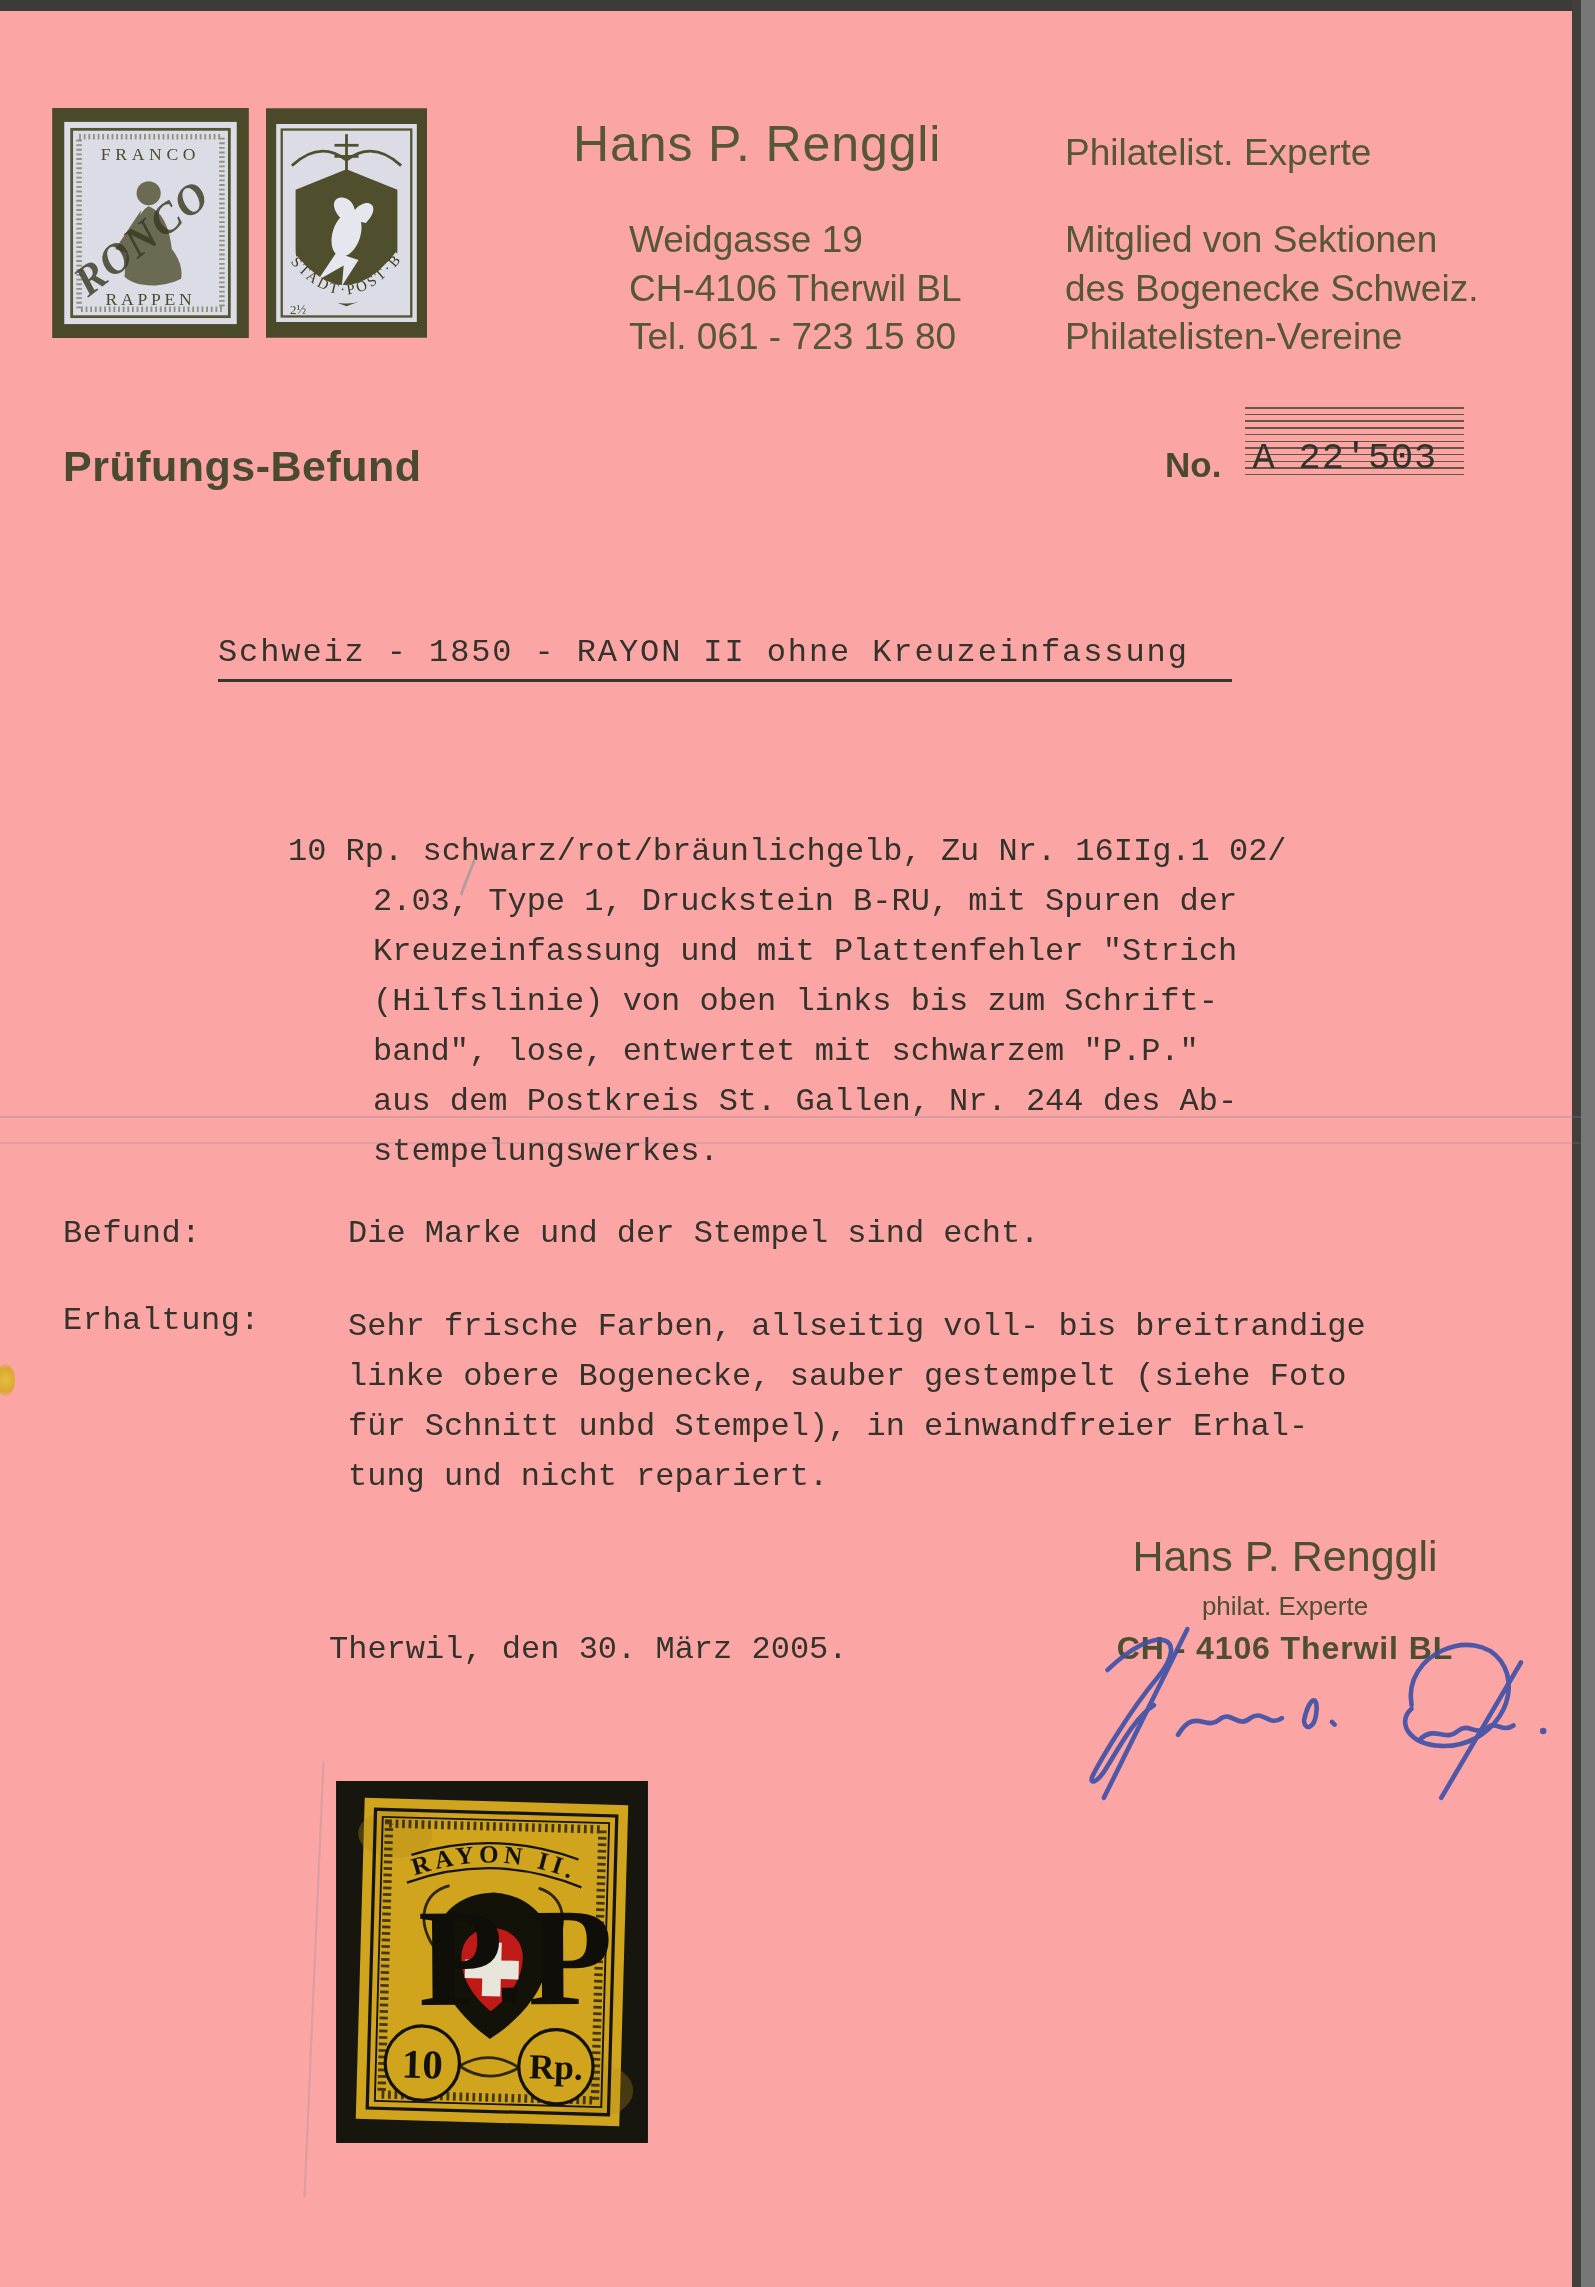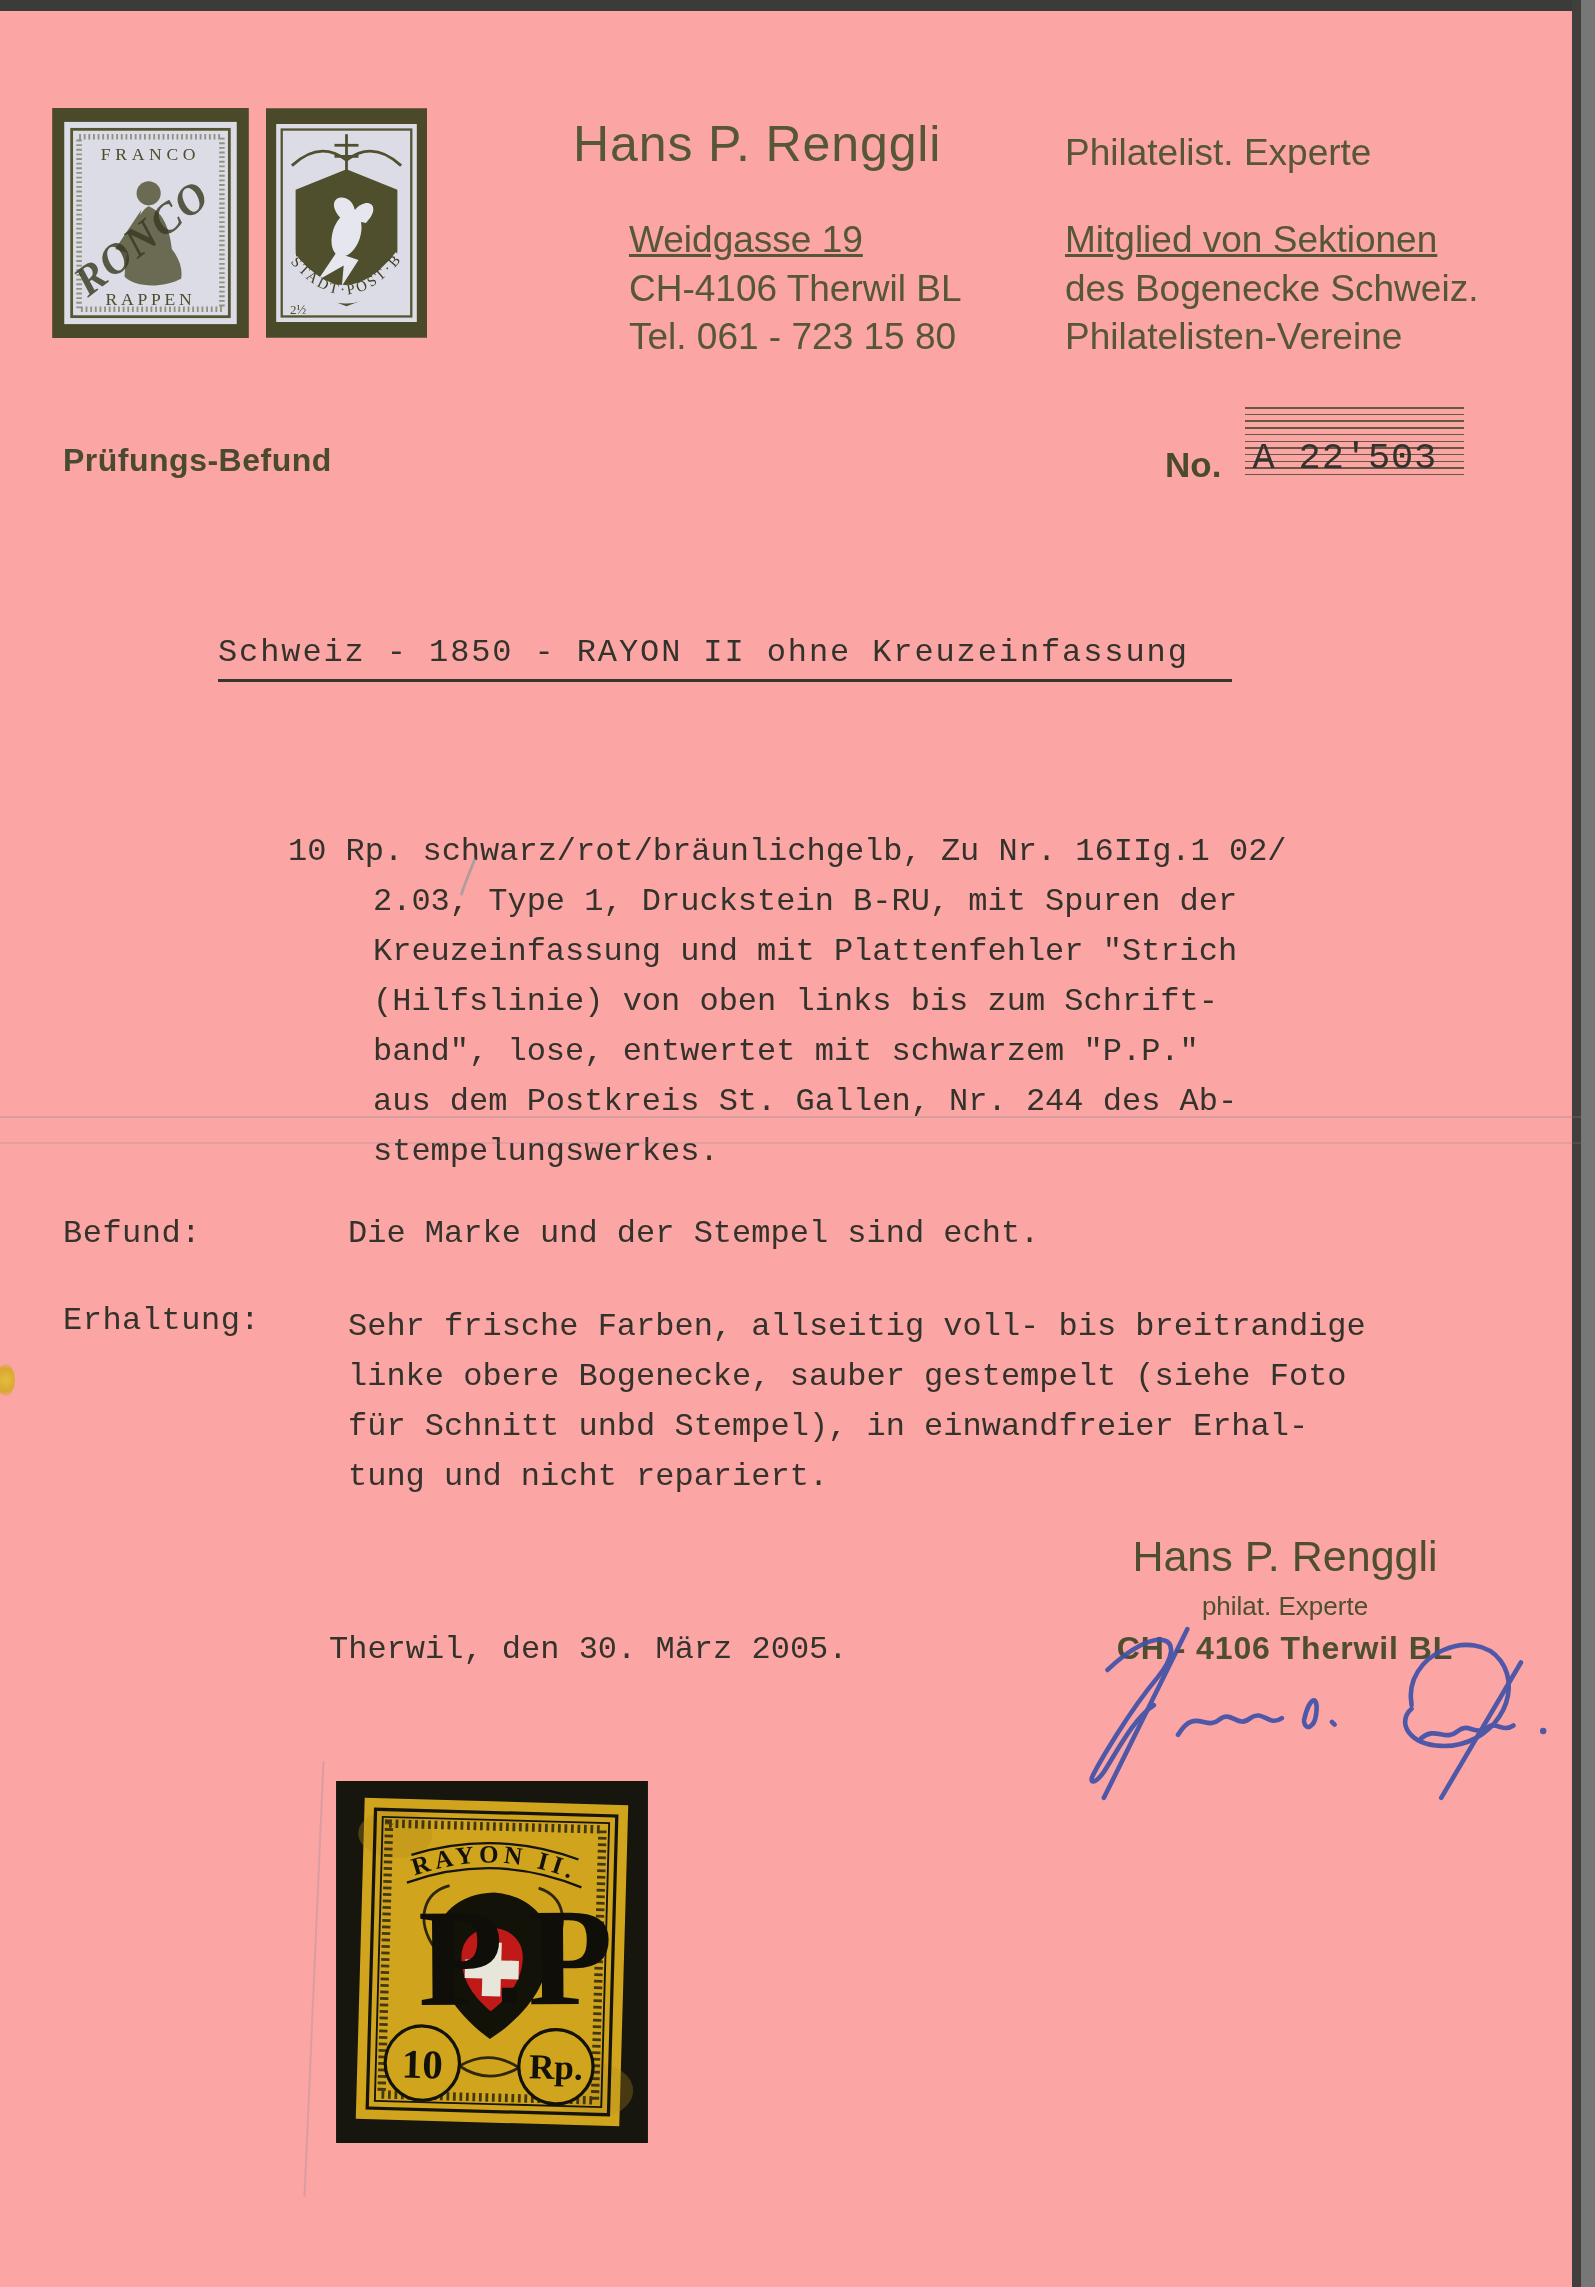--- a/index.html
+++ b/index.html
@@ -8,23 +8,23 @@
   .abs{position:absolute;}
   
   .edge-top{left:0;top:0;width:1595px;height:11px;background:#3b3b39;}
   .edge-right{right:0;top:0;width:9.3px;height:2287px;background:#413f3c;}
   
   .lh-name{left:573px;top:115px;font-size:50px;color:#565639;letter-spacing:0.9px;}
   .lh-role{left:1065px;top:132px;font-size:37px;color:#565639;}
   .lh-line{font-size:37px;color:#565639;}
   .col-left{left:629px;}
   .col-right{left:1065px;}
-  .row0{top:219px;text-decoration:underline;} .row1{top:268px;} .row2{top:316px;}
-  
-  .heading{left:63px;top:442px;font-size:32px;font-weight:bold;color:#4a4a30;letter-spacing:0.5px;}
+  .row0{top:219px;} .row1{top:268px;} .row2{top:316px;}
+  
+  .heading{left:63px;top:442px;font-size:43px;font-weight:bold;color:#4a4a30;letter-spacing:0.5px;}
   .no-label{left:1165px;top:445px;font-size:35px;font-weight:bold;color:#4a4a30;}
   .no-box{left:1245px;top:407px;width:219px;height:74px;
           background:repeating-linear-gradient(to bottom,rgba(74,74,52,.85) 0 1.5px,transparent 1.5px 6.7px);
           display:flex;align-items:flex-end;}
   .no-value{font-family:"Liberation Mono","DejaVu Sans Mono",monospace;font-size:37px;color:#33332b;
             padding:0 0 1.9px 7.4px;letter-spacing:0.9px;}
   
   .mono{font-family:"Liberation Mono","DejaVu Sans Mono",monospace;color:#33332b;font-size:32px;}
   .doc-title{left:218px;top:634px;letter-spacing:1.9px;border-bottom:3.2px solid #36362c;
              padding:0 43px 8.3px 0;}

